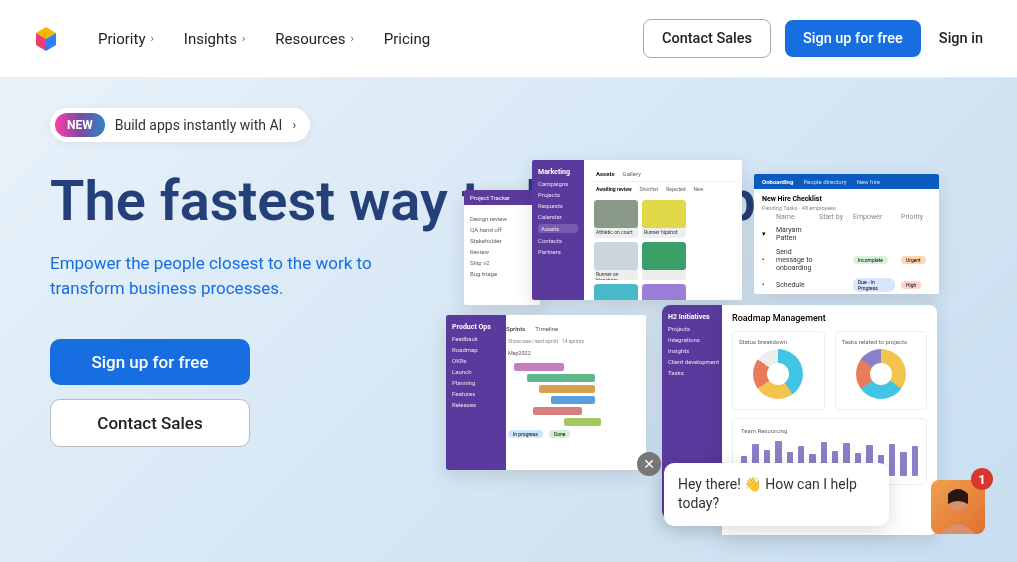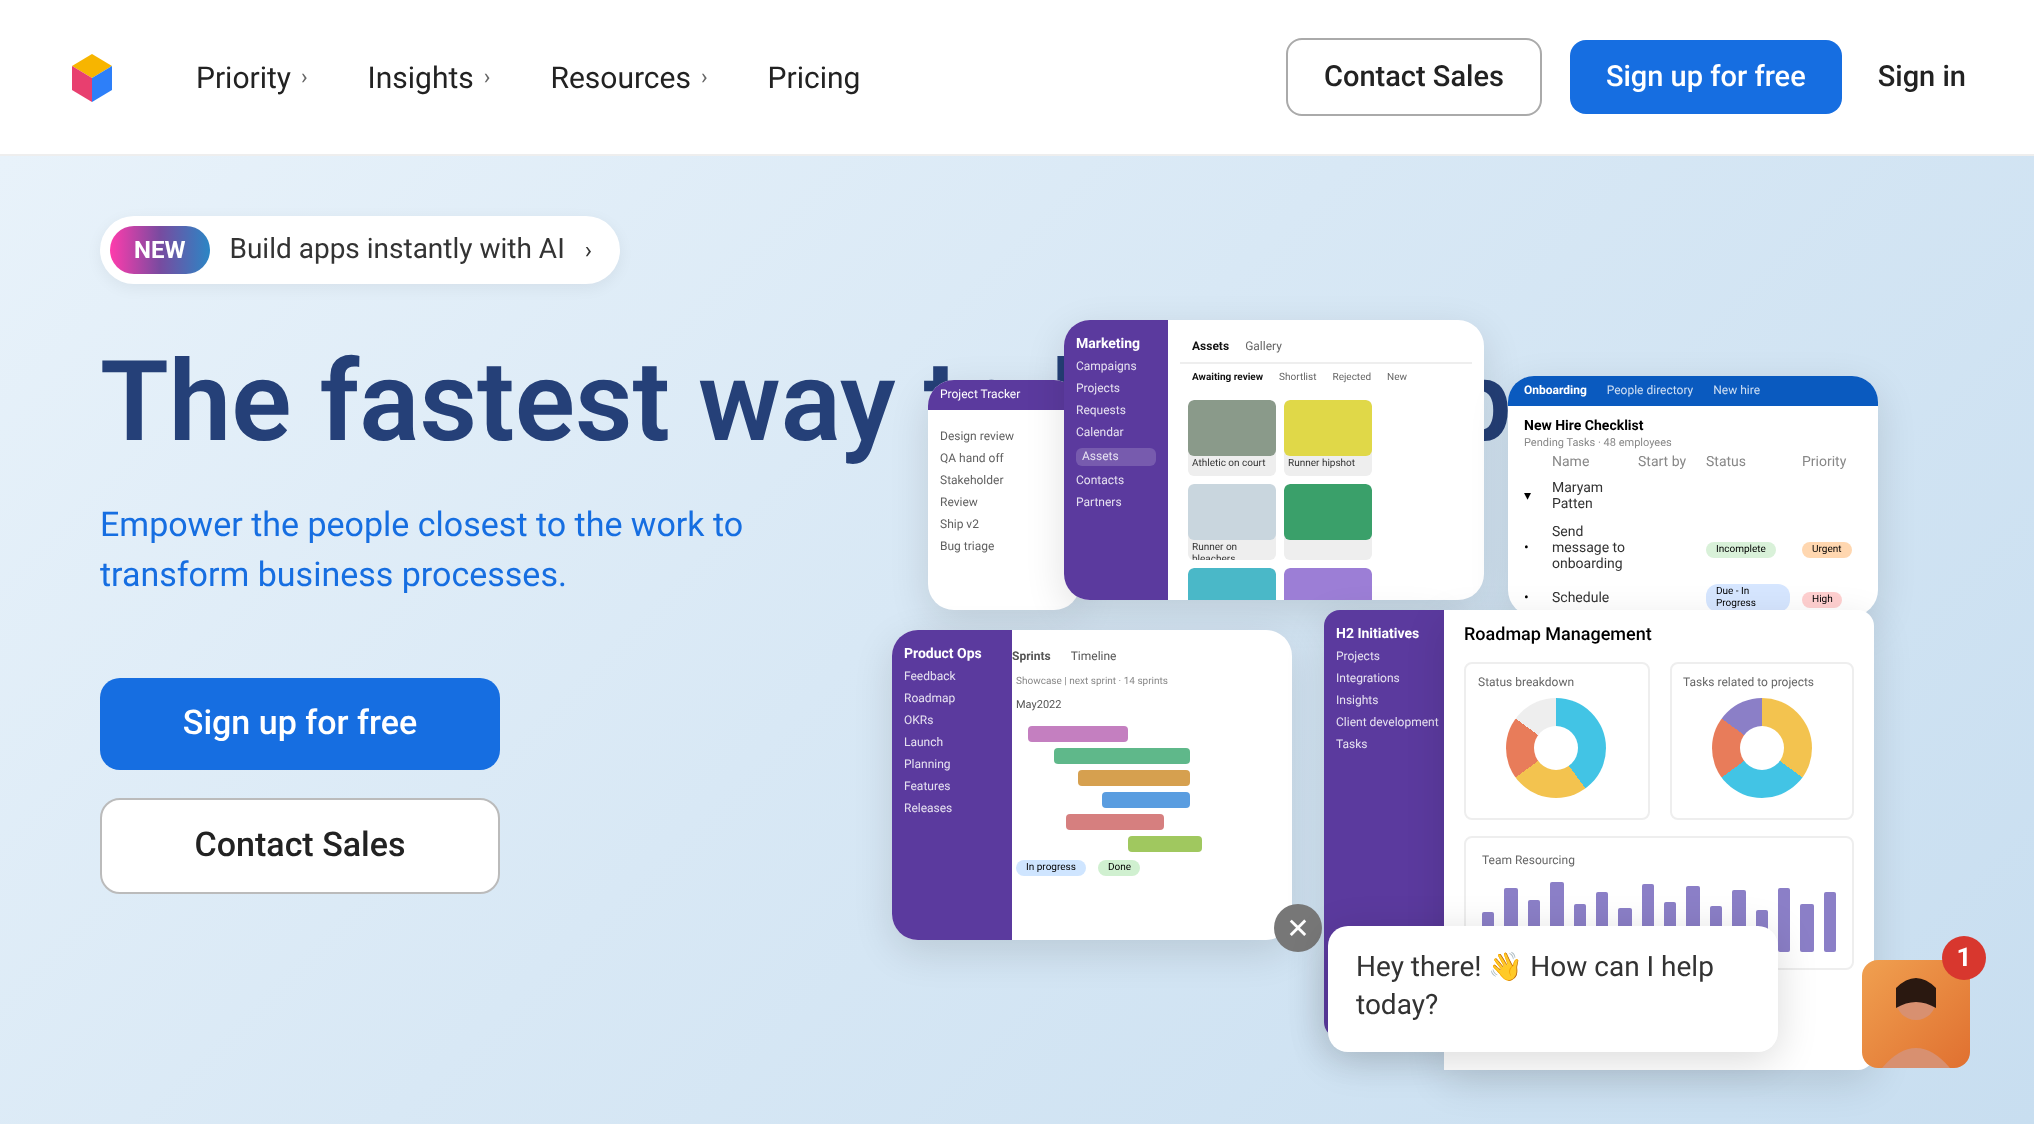--- a/index.html
+++ b/index.html
@@ -19,29 +19,29 @@
 .new-badge{background:linear-gradient(90deg,#ff3cac,#784ba0,#2b86c5);color:#fff;font-size:12px;font-weight:700;padding:5px 12px;border-radius:20px}
 .pill-text{font-size:14px;color:#333}
 .pill-chev{font-size:12px;color:#333}
 .headline{font-size:56px;line-height:1.06;font-weight:600;color:#254078;margin-top:30px}
 .subhead{font-size:17px;color:#166ee1;margin-top:20px;line-height:1.45;max-width:370px}
 .cta-row{margin-top:38px;display:flex;flex-direction:column;gap:14px;width:200px}
 .cta-primary{background:#166ee1;color:#fff;padding:13px 0;border-radius:10px;font-size:17px;font-weight:500;text-align:center;cursor:pointer;border:none}
 .cta-outline{background:#fff;border:1.5px solid #bbb;color:#222;padding:13px 0;border-radius:10px;font-size:17px;font-weight:500;text-align:center;cursor:pointer}
 
 .mosaic{position:absolute;top:82px;left:440px;width:560px;height:400px}
-.card{position:absolute;background:#fff;border-radius:13px;box-shadow:0 6px 20px rgba(0,0,0,.12);overflow:hidden;font-size:7px}
+.card{position:absolute;background:#fff;border-radius:2px;box-shadow:0 6px 20px rgba(0,0,0,.12);overflow:hidden;font-size:7px}
 .card-side{position:absolute;top:0;left:0;bottom:0;background:#5b3a9e;padding:8px 6px;color:#fff}
 .side-item{font-size:6px;margin:4px 0;opacity:.85;white-space:nowrap}
 .side-title{font-weight:700;font-size:7px;margin-bottom:4px}
 .card-body{position:absolute;top:0;bottom:0;padding:6px}
 
 .c1{top:30px;left:24px;width:76px;height:115px}
 .c2{top:0;left:92px;width:210px;height:140px}
-.c3{top:28px;left:314px;width:185px;height:120px}
+.c3{top:14px;left:314px;width:185px;height:120px}
 .c4{top:155px;left:6px;width:200px;height:155px}
 .c5{top:145px;left:222px;width:60px;height:214px;border-radius:8px 0 0 8px;background:#5b3a9e}
 .c6{top:145px;left:282px;width:215px;height:230px;border-radius:0 8px 8px 0}
 
 .c2 .card-side{width:52px}
 .c2 .card-body{left:52px;right:0}
 .c4 .card-side{width:60px}
 .c4 .card-body{left:48px;right:0}
 
 .gal{display:flex;flex-wrap:wrap;gap:4px;padding:4px}
@@ -193,21 +193,21 @@
           <span>People directory</span>
           <span>New hire</span>
         </div>
       <div class="c3-body">
         <div class="c3-title">New Hire Checklist</div>
         <div class="c3-sub">Pending Tasks · 48 employees</div>
         <div class="c3-th">
             <span style="width:8px"></span>
             <span style="flex:1">Name</span>
             <span style="width:28px">Start by</span>
-            <span style="width:42px">Status</span>
+            <span style="width:42px">Empower</span>
             <span style="width:30px">Priority</span>
           </div>
         <div id="c3rows">
             <div class="c3-row">
               <span style="width:8px">▾</span>
               <span style="flex:1;color:#333">Maryam Patten</span>
               <span style="width:28px"></span>
               <span style="width:42px"></span>
               <span style="width:30px"></span>
             </div>

